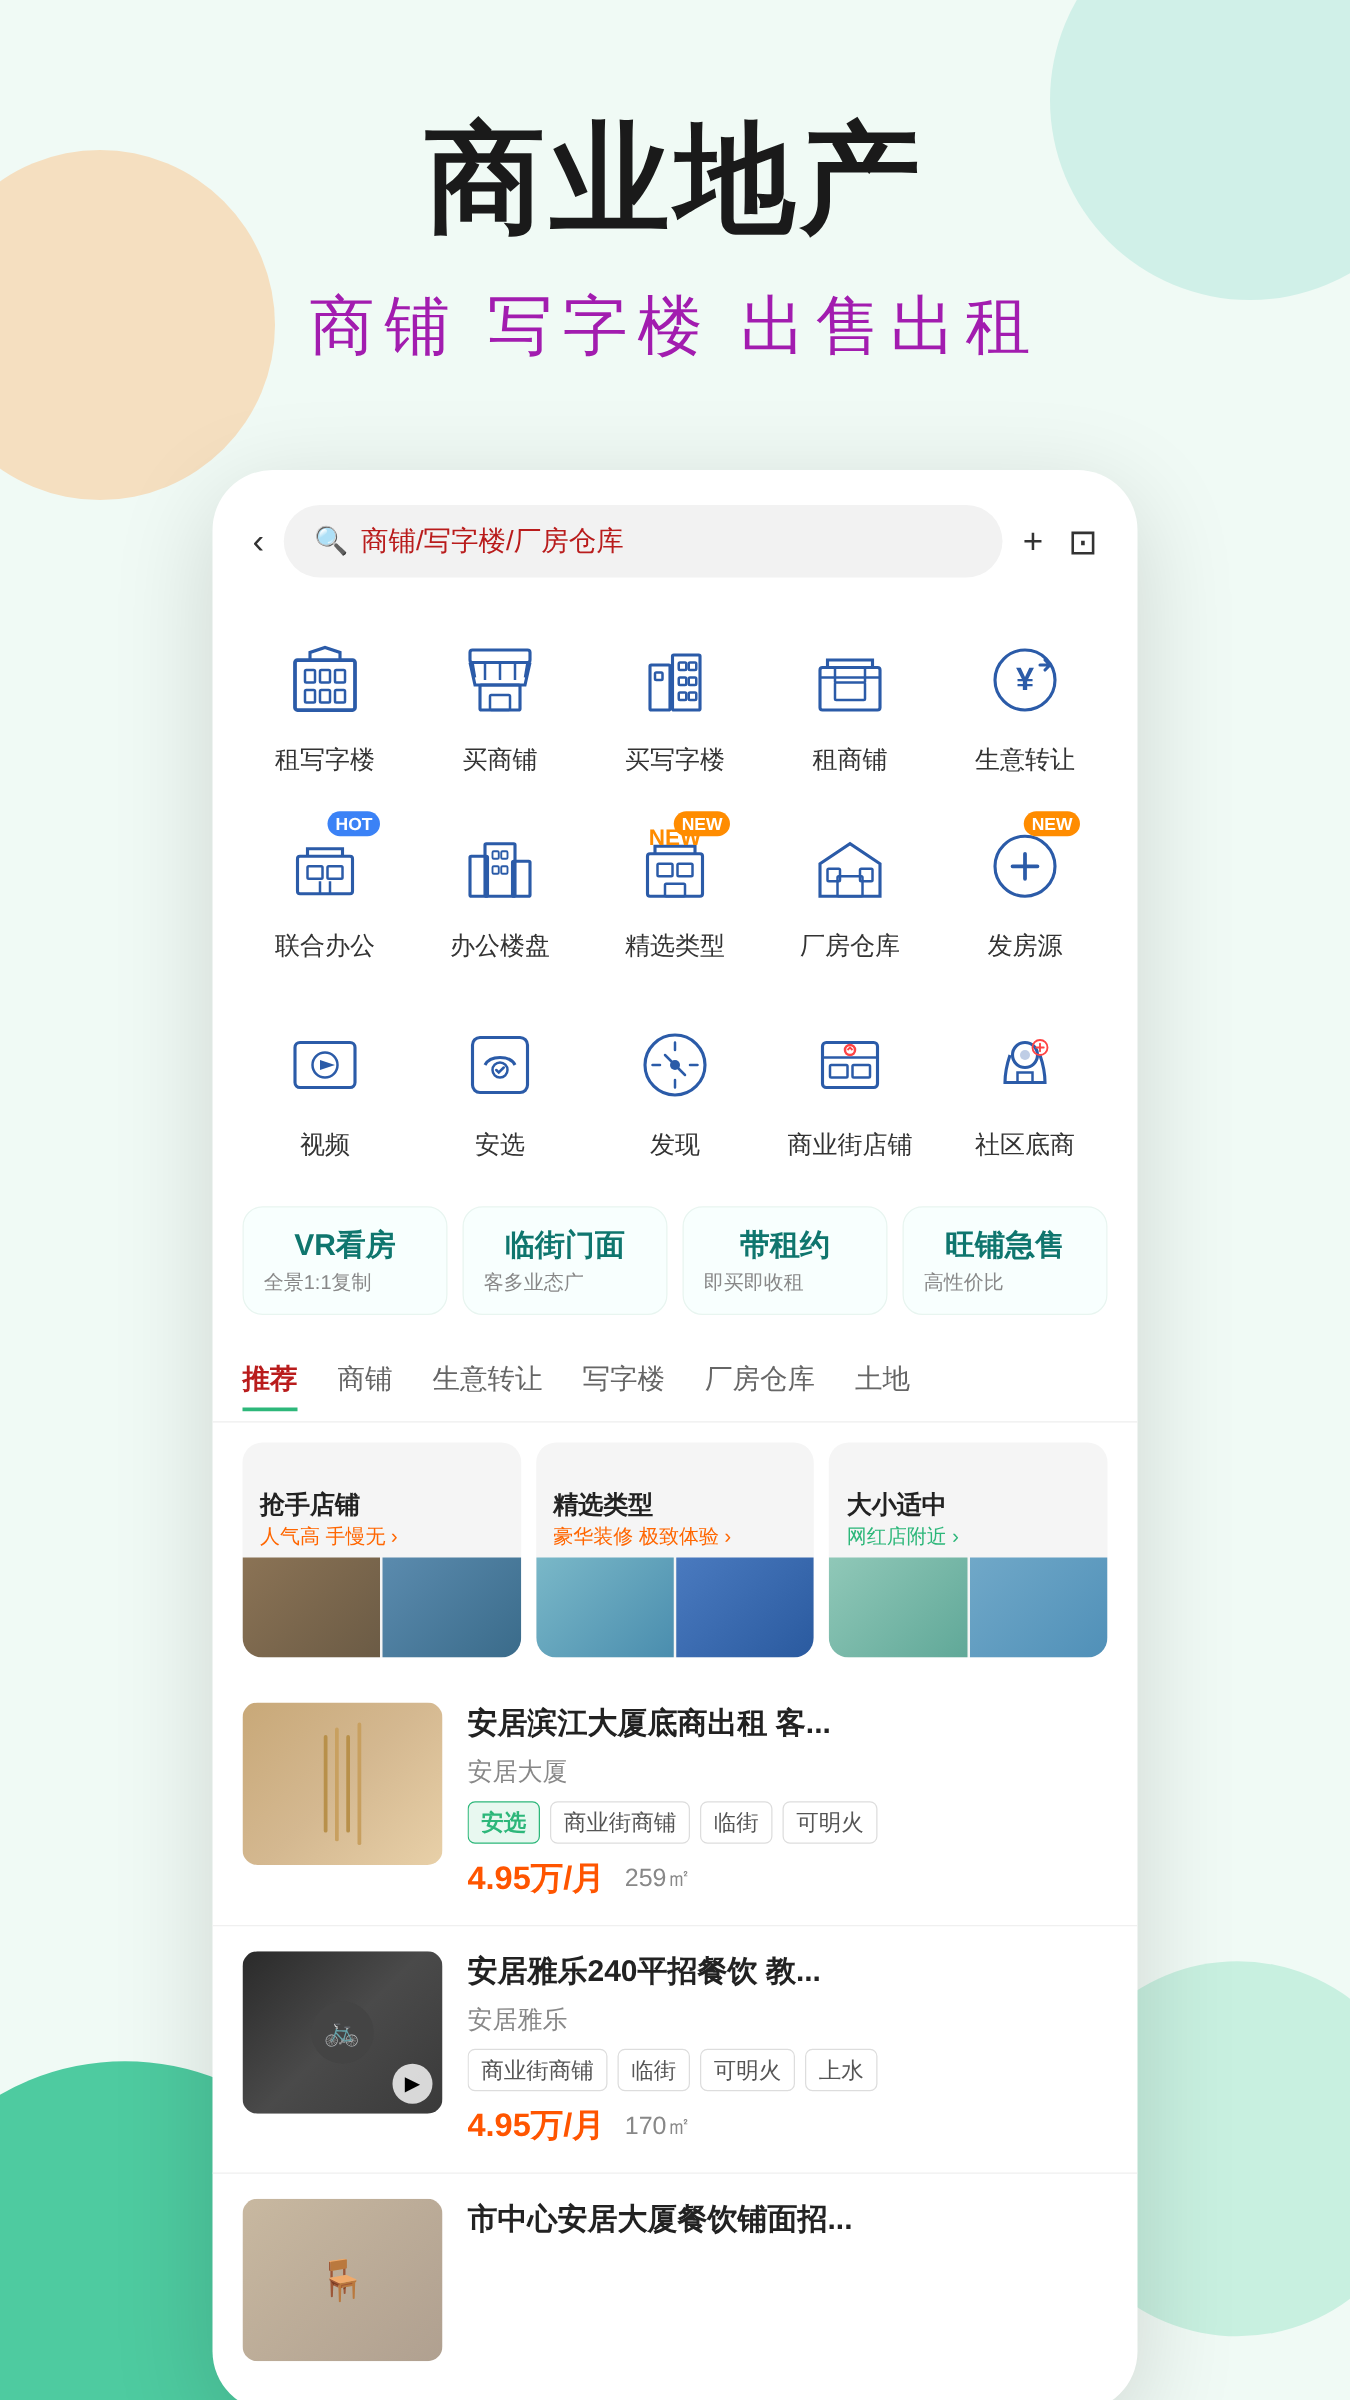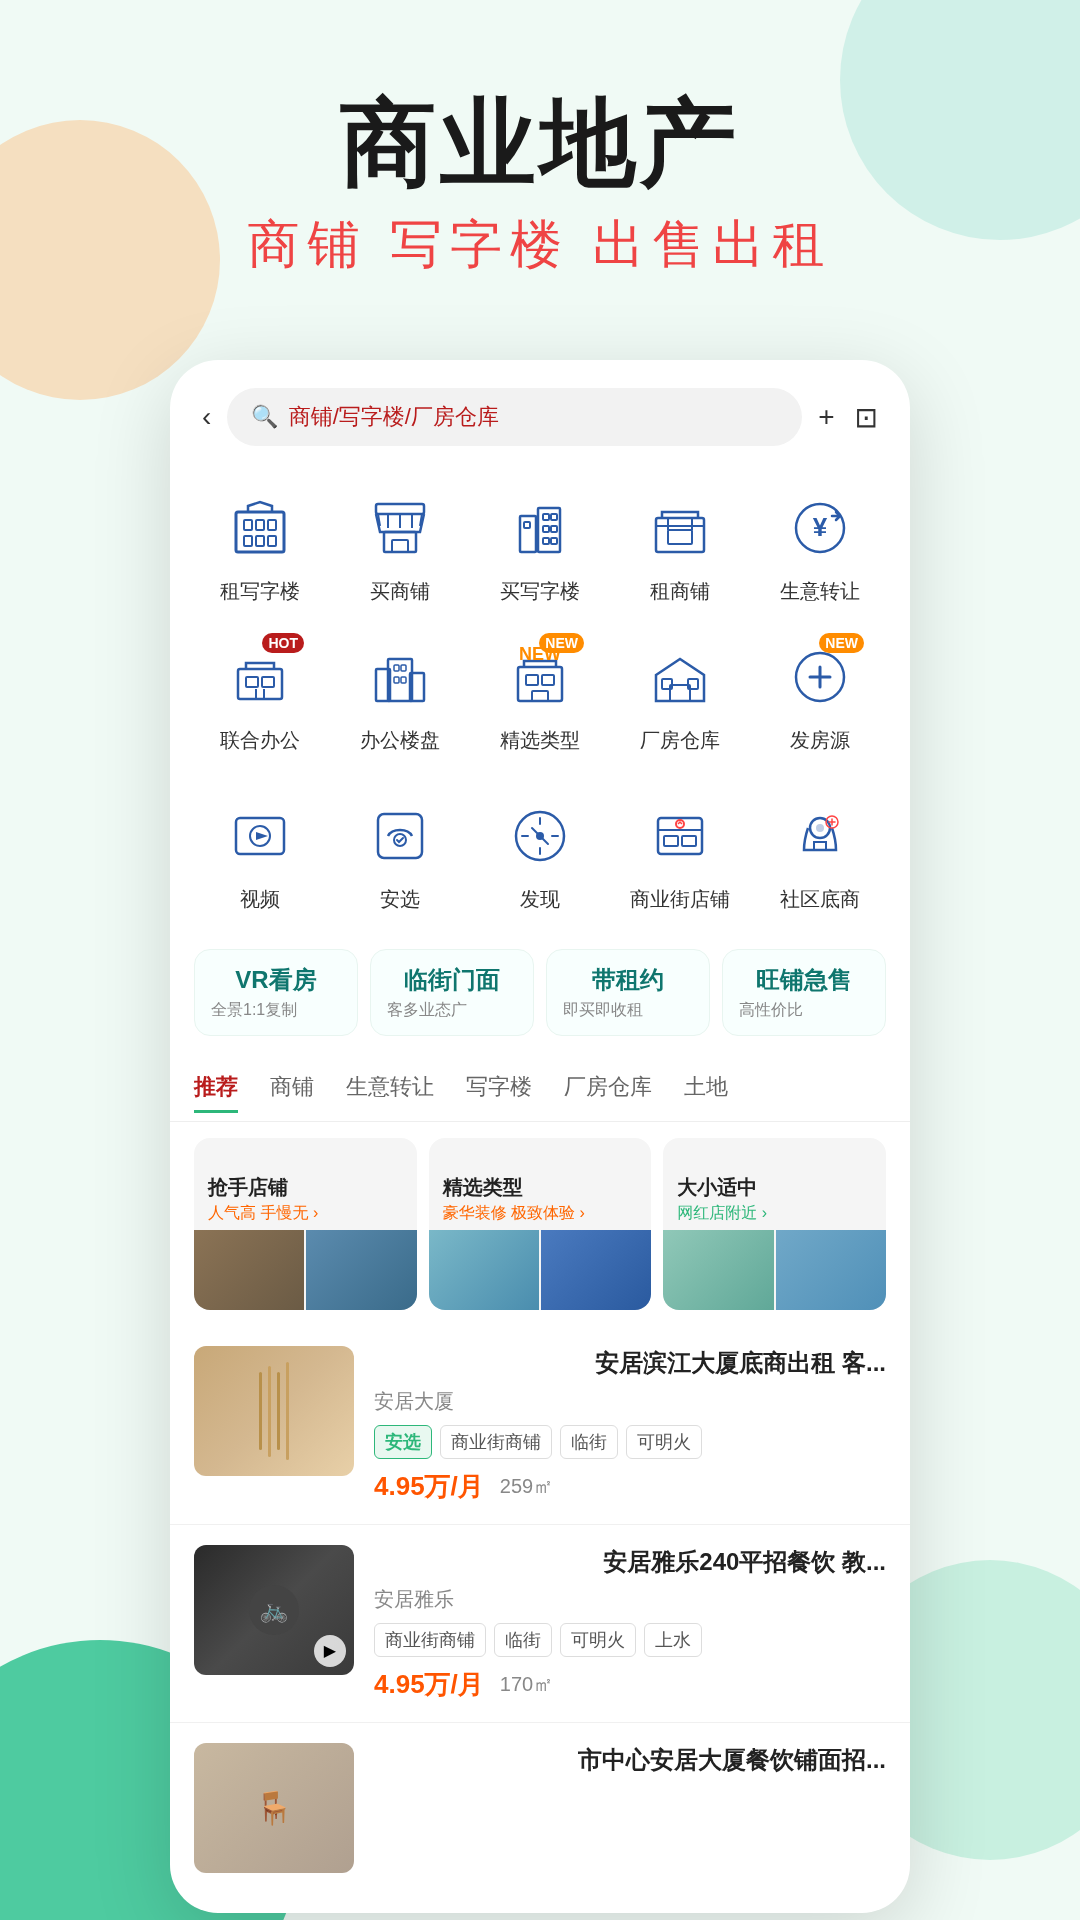--- a/index.html
+++ b/index.html
@@ -57,21 +57,22 @@
       padding: 80px 12px 40px;
     }
     .main-title {
       font-size: 96px;
       font-weight: 900;
       color: #1a1a1a;
       letter-spacing: 4px;
     }
     .sub-title {
       font-size: 52px;
-      color: #ef4444;
+      color: #a21caf;
+      margin-top: 16px;
       letter-spacing: 8px;
     }
 
     
     .phone-container {
       position: relative;
       z-index: 2;
       margin: 40px auto 0;
       width: 740px;
       background: #fff;
@@ -149,21 +150,21 @@
     }
     .cat-label {
       font-size: 20px;
       color: #333;
       text-align: center;
     }
     .badge {
       position: absolute;
       top: -4px;
       right: -4px;
-      background: #b91c1c;
+      background: #3b82f6;
       color: #fff;
       font-size: 14px;
       padding: 2px 6px;
       border-radius: 10px;
       font-weight: bold;
     }
     .badge-new {
       background: #ff8c00;
     }
 
@@ -306,21 +307,20 @@
       overflow: hidden;
     }
     .listing-title {
       font-size: 24px;
       font-weight: 600;
       color: #222;
       line-height: 1.4;
       overflow: hidden;
       text-overflow: ellipsis;
       white-space: nowrap;
-      text-align: right;
     }
     .listing-company {
       font-size: 20px;
       color: #888;
       margin-top: 8px;
     }
     .listing-tags {
       display: flex;
       flex-wrap: wrap;
       gap: 8px;

